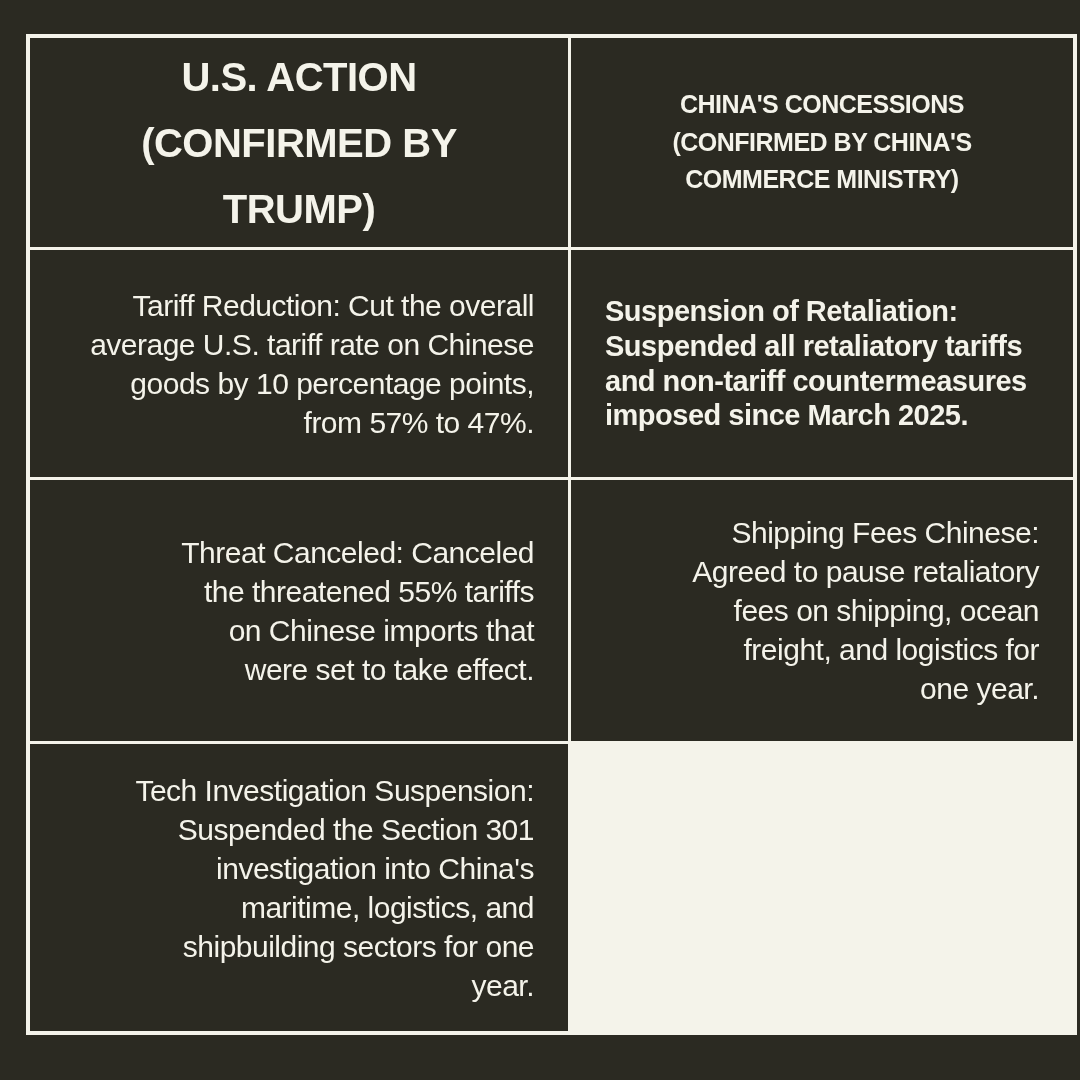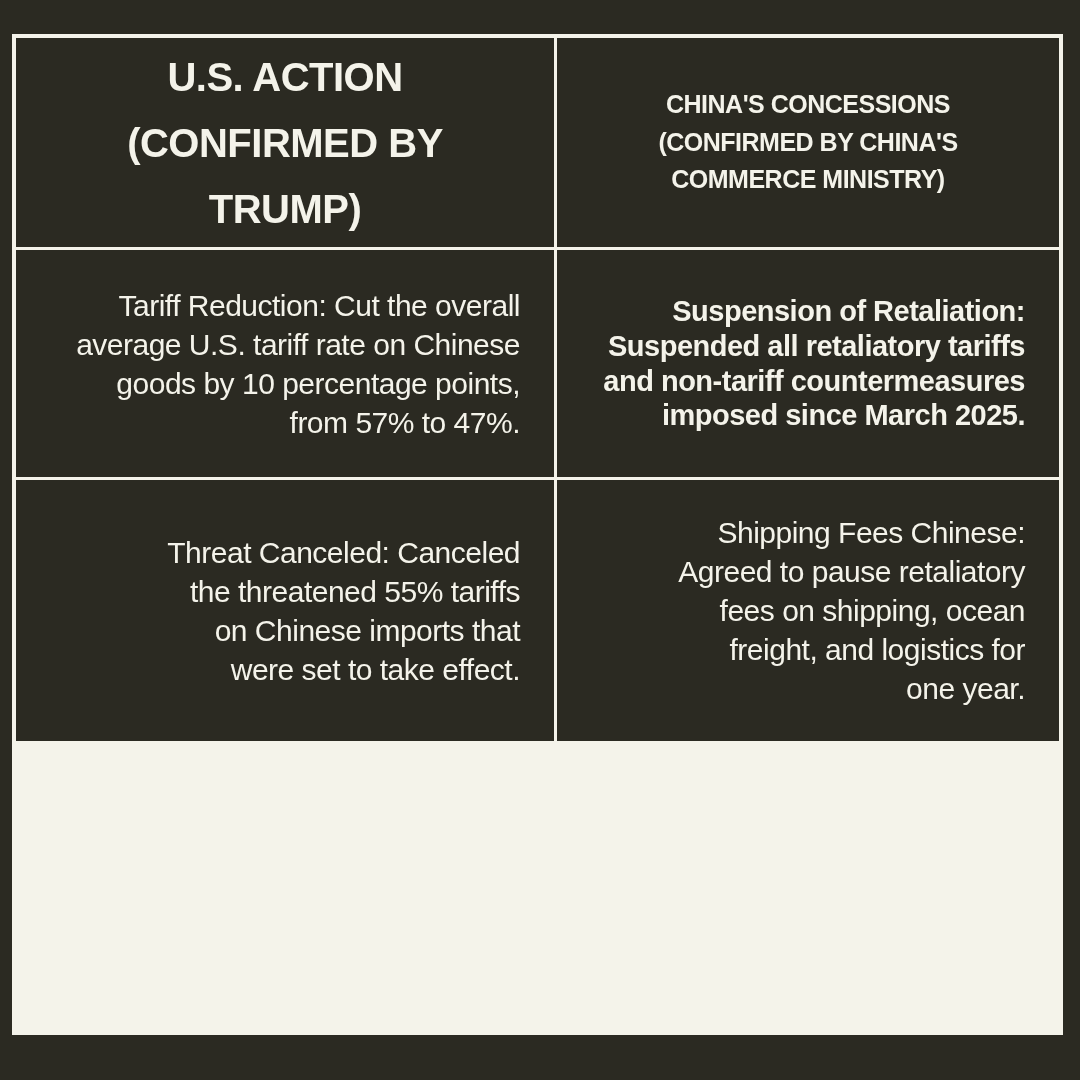--- a/index.html
+++ b/index.html
@@ -10,21 +10,21 @@
   }
   .stage {
     position: relative;
     width: 1080px;
     height: 1080px;
     background: #2b2a22;
     overflow: hidden;
   }
   .comparison-table {
     position: absolute;
-    left: 12px;
+    left: 26px;
     top: 34px;
     width: 1051px;
     height: 1001px;
     box-sizing: border-box;
     border: 4px solid #f4f3ea;
     background: #f4f3ea; 
     display: grid;
     grid-template-columns: 538px 1fr;
     grid-template-rows: 209px 227px 261px 1fr;
     gap: 3px;
@@ -56,21 +56,21 @@
   }
   .body-cell {
     font-size: 30px;
     line-height: 1.3;
     text-align: right;
   }
   .body-cell-emphasis {
     font-size: 29px;
     line-height: 1.2;
     font-weight: bold;
-    text-align: right;
+    text-align: left;
   }
 </style>
 </head>
 <body>
 
 <div class="stage">
   <div class="comparison-table">
 
     <div class="cell header-cell header-us">U.S. ACTION
 (CONFIRMED BY TRUMP)</div>
@@ -93,16 +93,22 @@
 the threatened 55% tariffs
 on Chinese imports that
 were set to take effect.</div>
 
     <div class="cell body-cell">Shipping Fees Chinese:
 Agreed to pause retaliatory
 fees on shipping, ocean
 freight, and logistics for
 one year.</div>
 
+    <div class="cell body-cell">Tech Investigation Suspension:
+Suspended the Section 301
+investigation into China's
+maritime, logistics, and
+shipbuilding sectors for one
+year.</div>
 
 
   </div>
 </div>
 
 </body></html>

